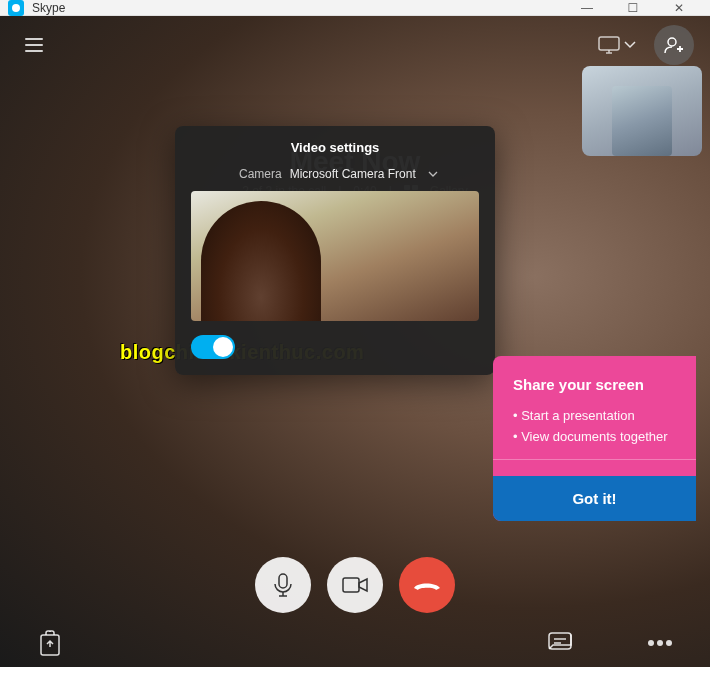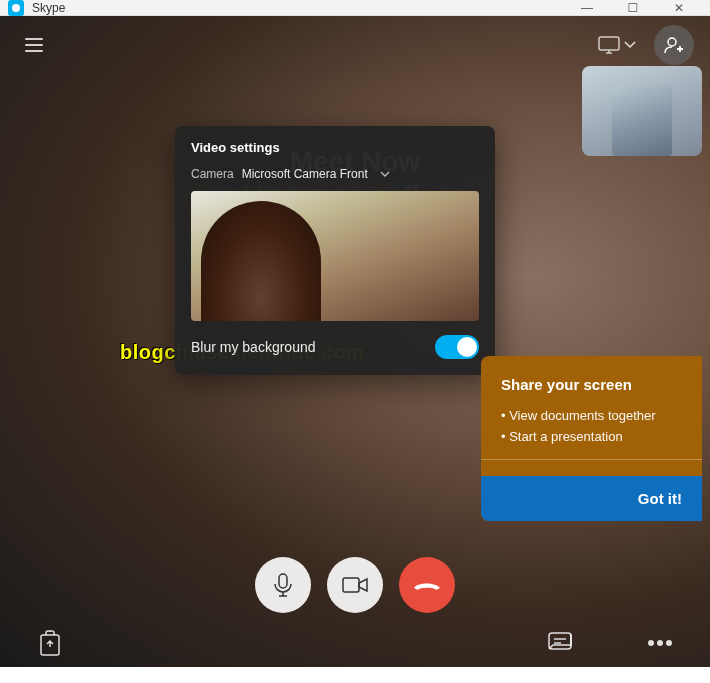--- a/index.html
+++ b/index.html
@@ -163,32 +163,33 @@
       background: rgba(35,35,35,0.96);
       border-radius: 8px;
       z-index: 30;
       padding-bottom: 16px;
       box-shadow: 0 8px 32px rgba(0,0,0,0.5);
     }
     .video-settings-header {
       padding: 14px 16px 8px;
       display: flex;
       align-items: center;
-      justify-content: flex-start;
+      justify-content: center;
     }
     .video-settings-title {
       color: #fff;
       font-size: 13px;
       font-weight: 600;
     }
     .video-settings-camera-row {
       padding: 4px 16px 10px;
       display: flex;
       align-items: center;
       gap: 8px;
+      margin-left: 48px;
     }
     .camera-label {
       color: rgba(255,255,255,0.7);
       font-size: 12px;
     }
     .camera-value {
       color: rgba(255,255,255,0.9);
       font-size: 12px;
       display: flex; align-items: center; gap: 12px;
     }
@@ -268,23 +269,23 @@
       font-weight: 700;
       color: #ffff00;
       text-shadow: 1px 1px 0 #000, -1px -1px 0 #000;
       z-index: 25;
       letter-spacing: 0.5px;
     }
 
     
     .share-screen-tooltip {
       position: absolute;
-      top: 340px; right: 8px;
-      width: 221px;
-      background: #a16207;
+      top: 340px; right: 14px;
+      width: 203px;
+      background: #ec4899;
       border-radius: 8px 0 0 8px;
       z-index: 50;
       overflow: hidden;
     }
     .tooltip-body {
       padding: 20px 20px 16px;
     }
     .tooltip-title {
       color: #fff;
       font-size: 15px;
@@ -301,21 +302,21 @@
       background: rgba(255,255,255,0.3);
       margin: 12px -20px 0;
     }
     .tooltip-btn {
       width: 100%;
       padding: 14px 20px;
       background: #106ebe;
       color: #fff;
       font-size: 15px;
       font-weight: 600;
-      text-align: right;
+      text-align: center;
       cursor: pointer;
       border: none;
     }
 
     
     .bottom-controls {
       position: absolute;
       bottom: 0; left: 0; right: 0;
       height: 110px;
       display: flex;
@@ -456,35 +457,34 @@
         <span>Microsoft Camera Front</span>
         <svg width="10" height="7" viewBox="0 0 10 7" fill="rgba(255,255,255,0.7)">
           <path d="M1 1l4 4 4-4" stroke="rgba(255,255,255,0.7)" stroke-width="1.3" fill="none"></path>
         </svg>
       </span>
     </div>
     <div class="camera-preview">
       <div class="camera-preview-person"></div>
     </div>
     <div class="blur-row">
-      <span class="blur-label">Blur my background</span>
       <div class="toggle-switch"></div>
     </div>
   </div>
 
   <div class="watermark">blogchiasekienthuc.com</div>
 
   <div class="share-screen-tooltip">
     <div class="tooltip-body">
       <div class="tooltip-title">Share your screen</div>
       <div class="tooltip-item">
+        • <span>Start a presentation</span>
+      </div>
+      <div class="tooltip-item">
         • <span>View documents together</span>
-      </div>
-      <div class="tooltip-item">
-        • <span>Start a presentation</span>
       </div>
       <div class="tooltip-divider"></div>
     </div>
     <button class="tooltip-btn">Got it!</button>
   </div>
 
   <div class="bottom-controls">
     <div class="call-buttons">
       <button class="call-btn mute">
         <svg width="22" height="24" viewBox="0 0 22 24" fill="#333">

